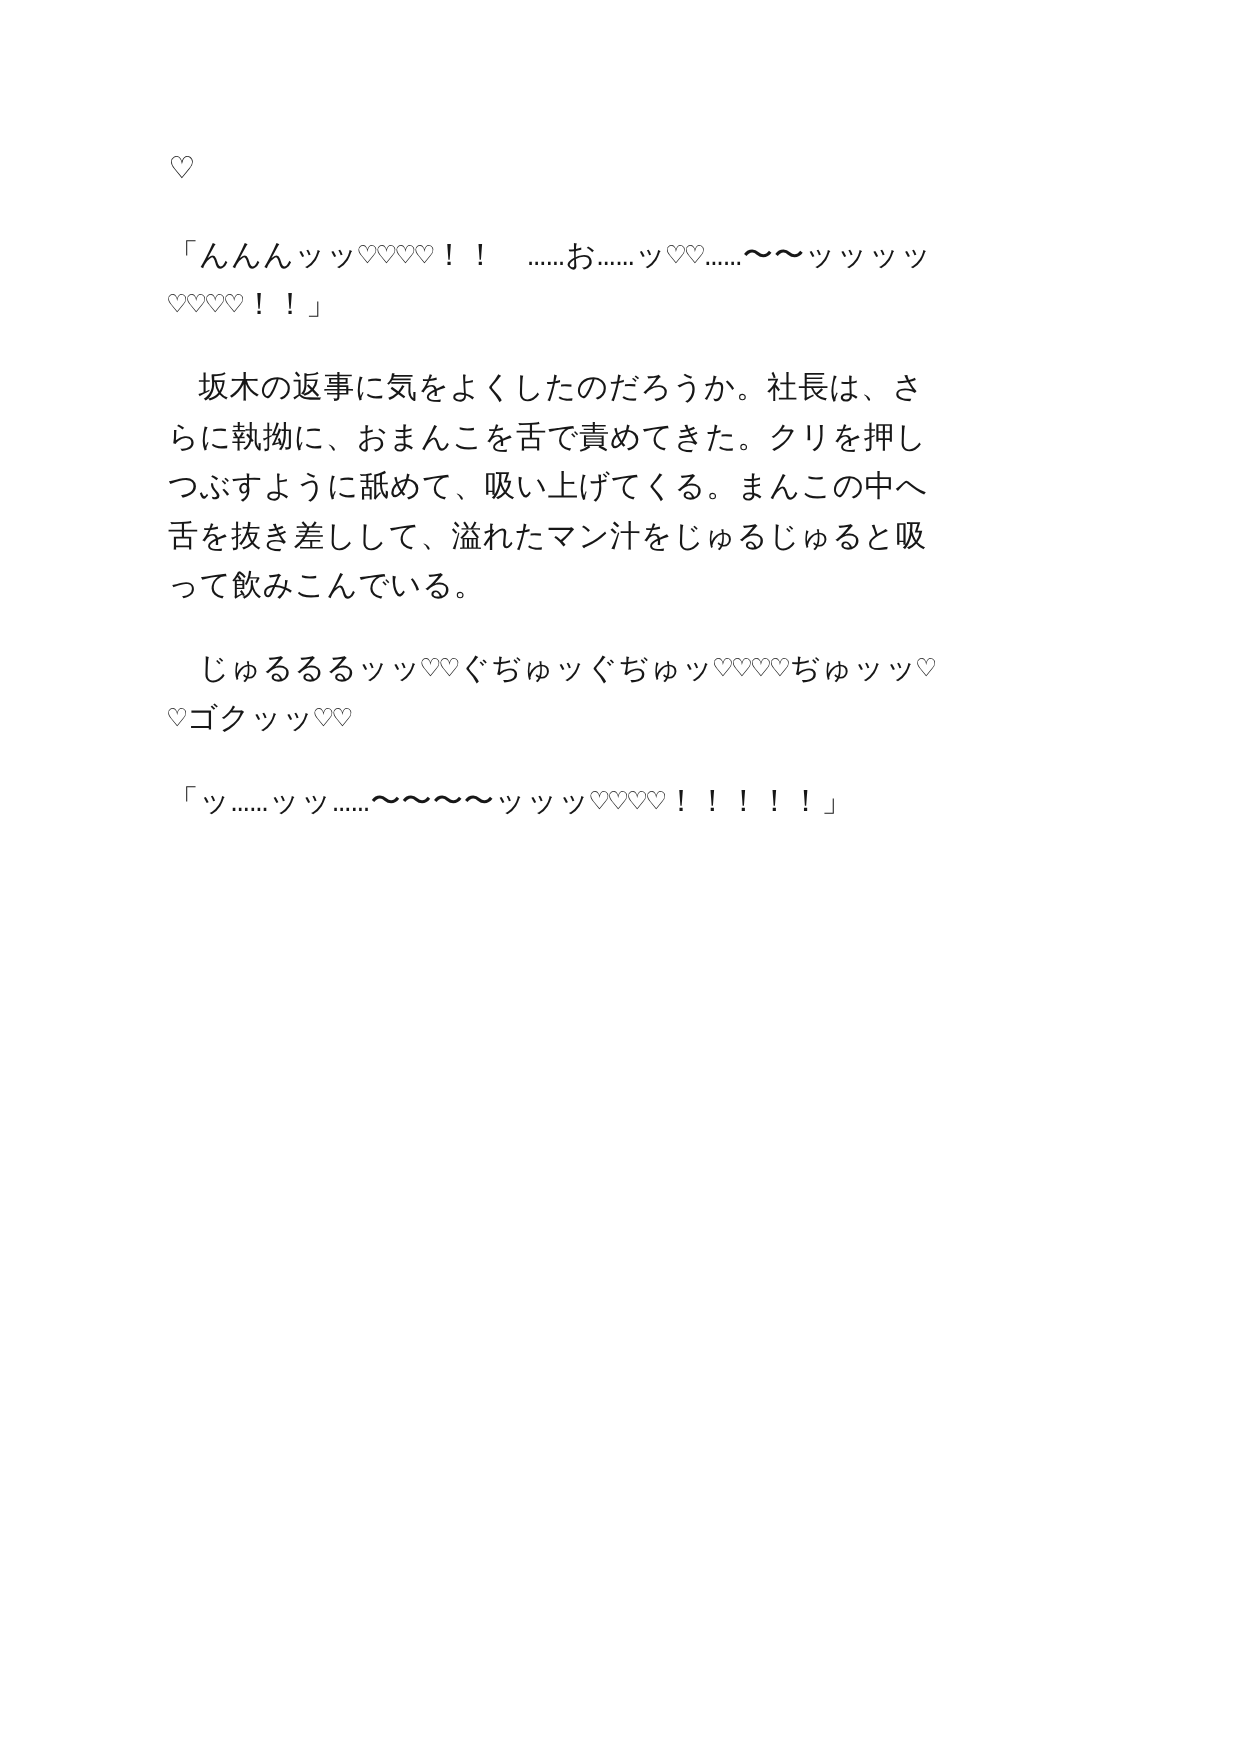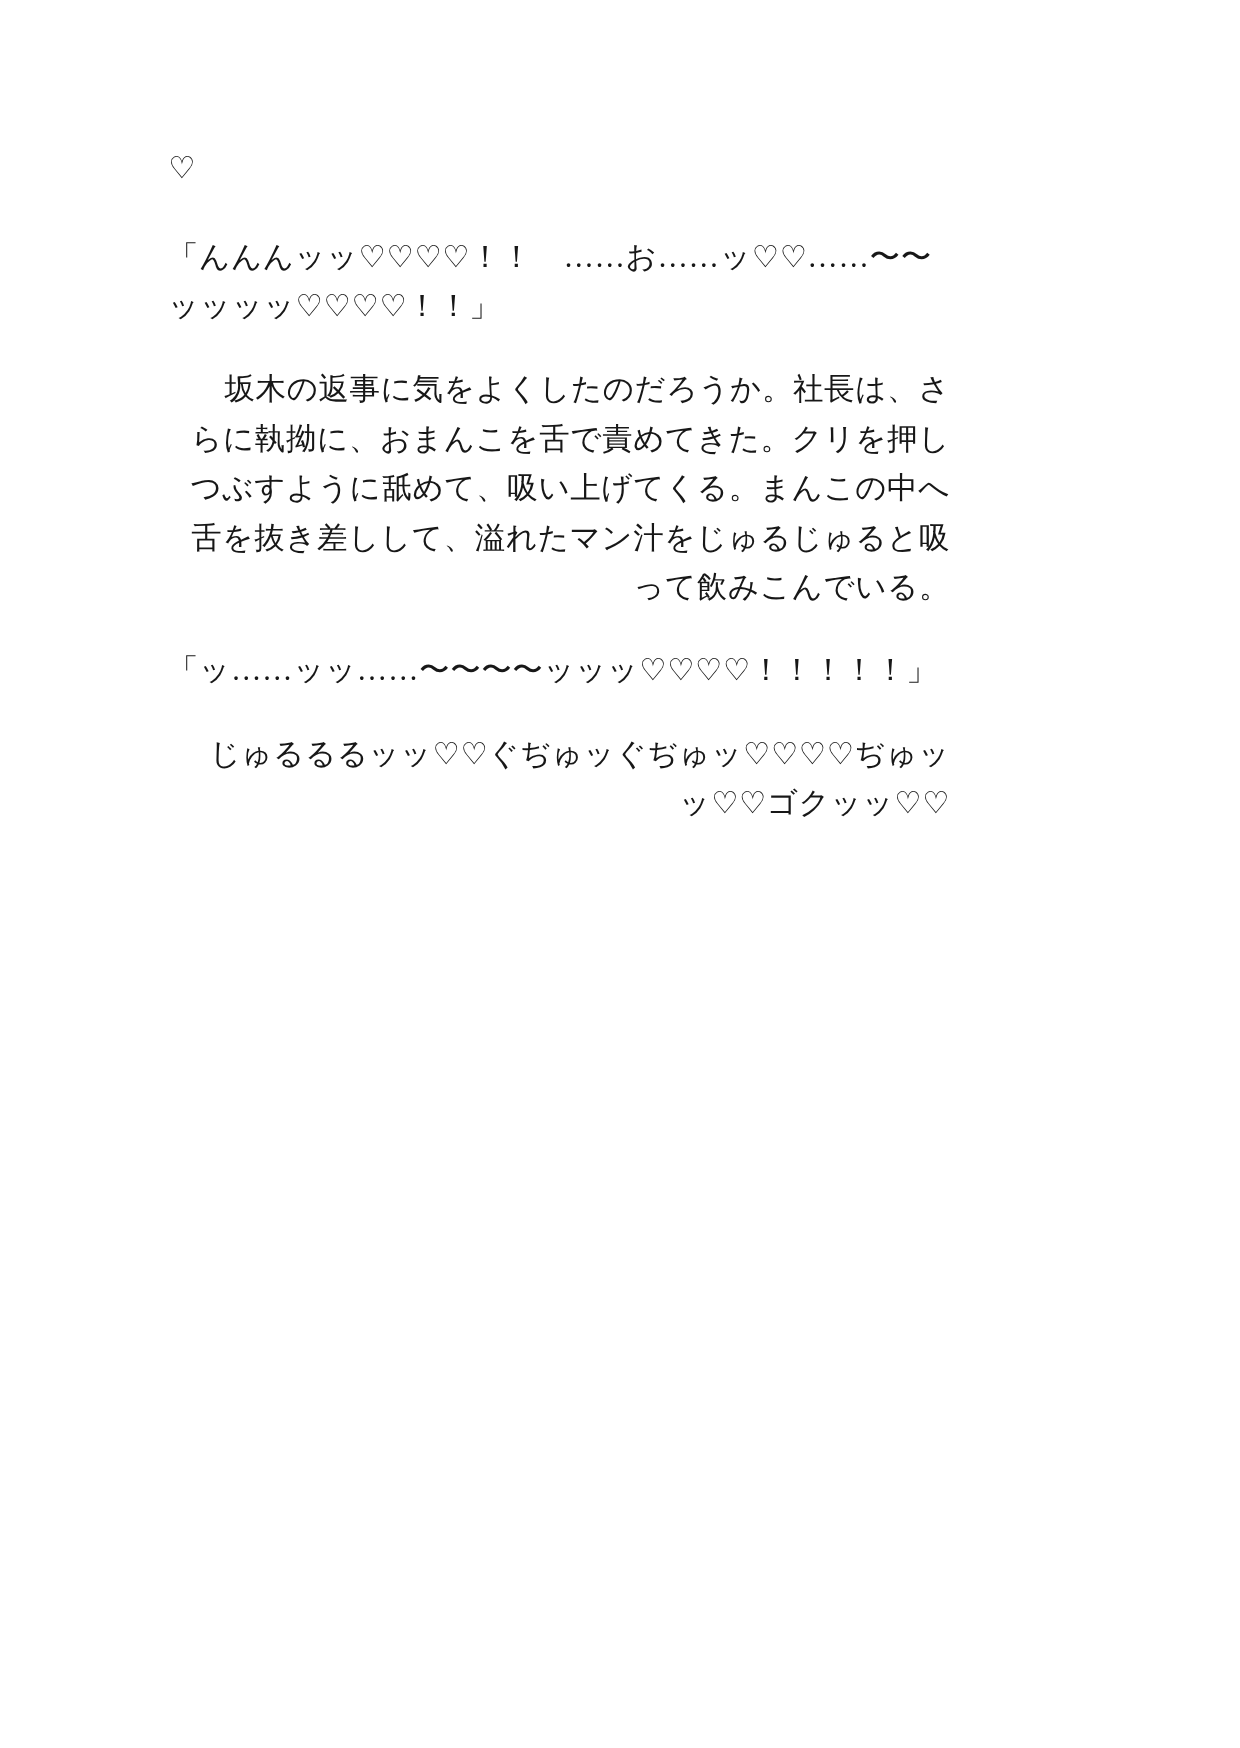--- a/index.html
+++ b/index.html
@@ -29,35 +29,35 @@
     font-size: 30.5px;
     line-height: 1.62;
     letter-spacing: 0.02em;
     color: #171717;
   }
   .para {
     margin: 0 18px 34px 0;
     white-space: pre-wrap;
     word-break: break-all;
     text-align: left;
+    font-family: Liberation Mono, monospace;
   }
   .para.indent {
     text-indent: 1em;
-    text-align: right;
   }
   .heart-line {
     margin: 0 0 46px 0;
     font-size: 30.5px;
     line-height: 1.2;
   }
 </style>
 </head>
 <body>
 
 <div class="page">
   <div class="body-text">
     <p class="heart-line">♡</p>
     <p class="para">「んんんッッ♡♡♡♡！！　……お……ッ♡♡……〜〜ッッッッ♡♡♡♡！！」</p>
     <p class="para indent">坂木の返事に気をよくしたのだろうか。社長は、さらに執拗に、おまんこを舌で責めてきた。クリを押しつぶすように舐めて、吸い上げてくる。まんこの中へ舌を抜き差しして、溢れたマン汁をじゅるじゅると吸って飲みこんでいる。</p>
+    <p class="para indent">じゅるるるッッ♡♡ぐぢゅッぐぢゅッ♡♡♡♡ぢゅッッ♡♡ゴクッッ♡♡</p>
     <p class="para">「ッ……ッッ……〜〜〜〜ッッッ♡♡♡♡！！！！！」</p>
-    <p class="para indent">じゅるるるッッ♡♡ぐぢゅッぐぢゅッ♡♡♡♡ぢゅッッ♡♡ゴクッッ♡♡</p>
   </div>
 </div>
 
 </body></html>

